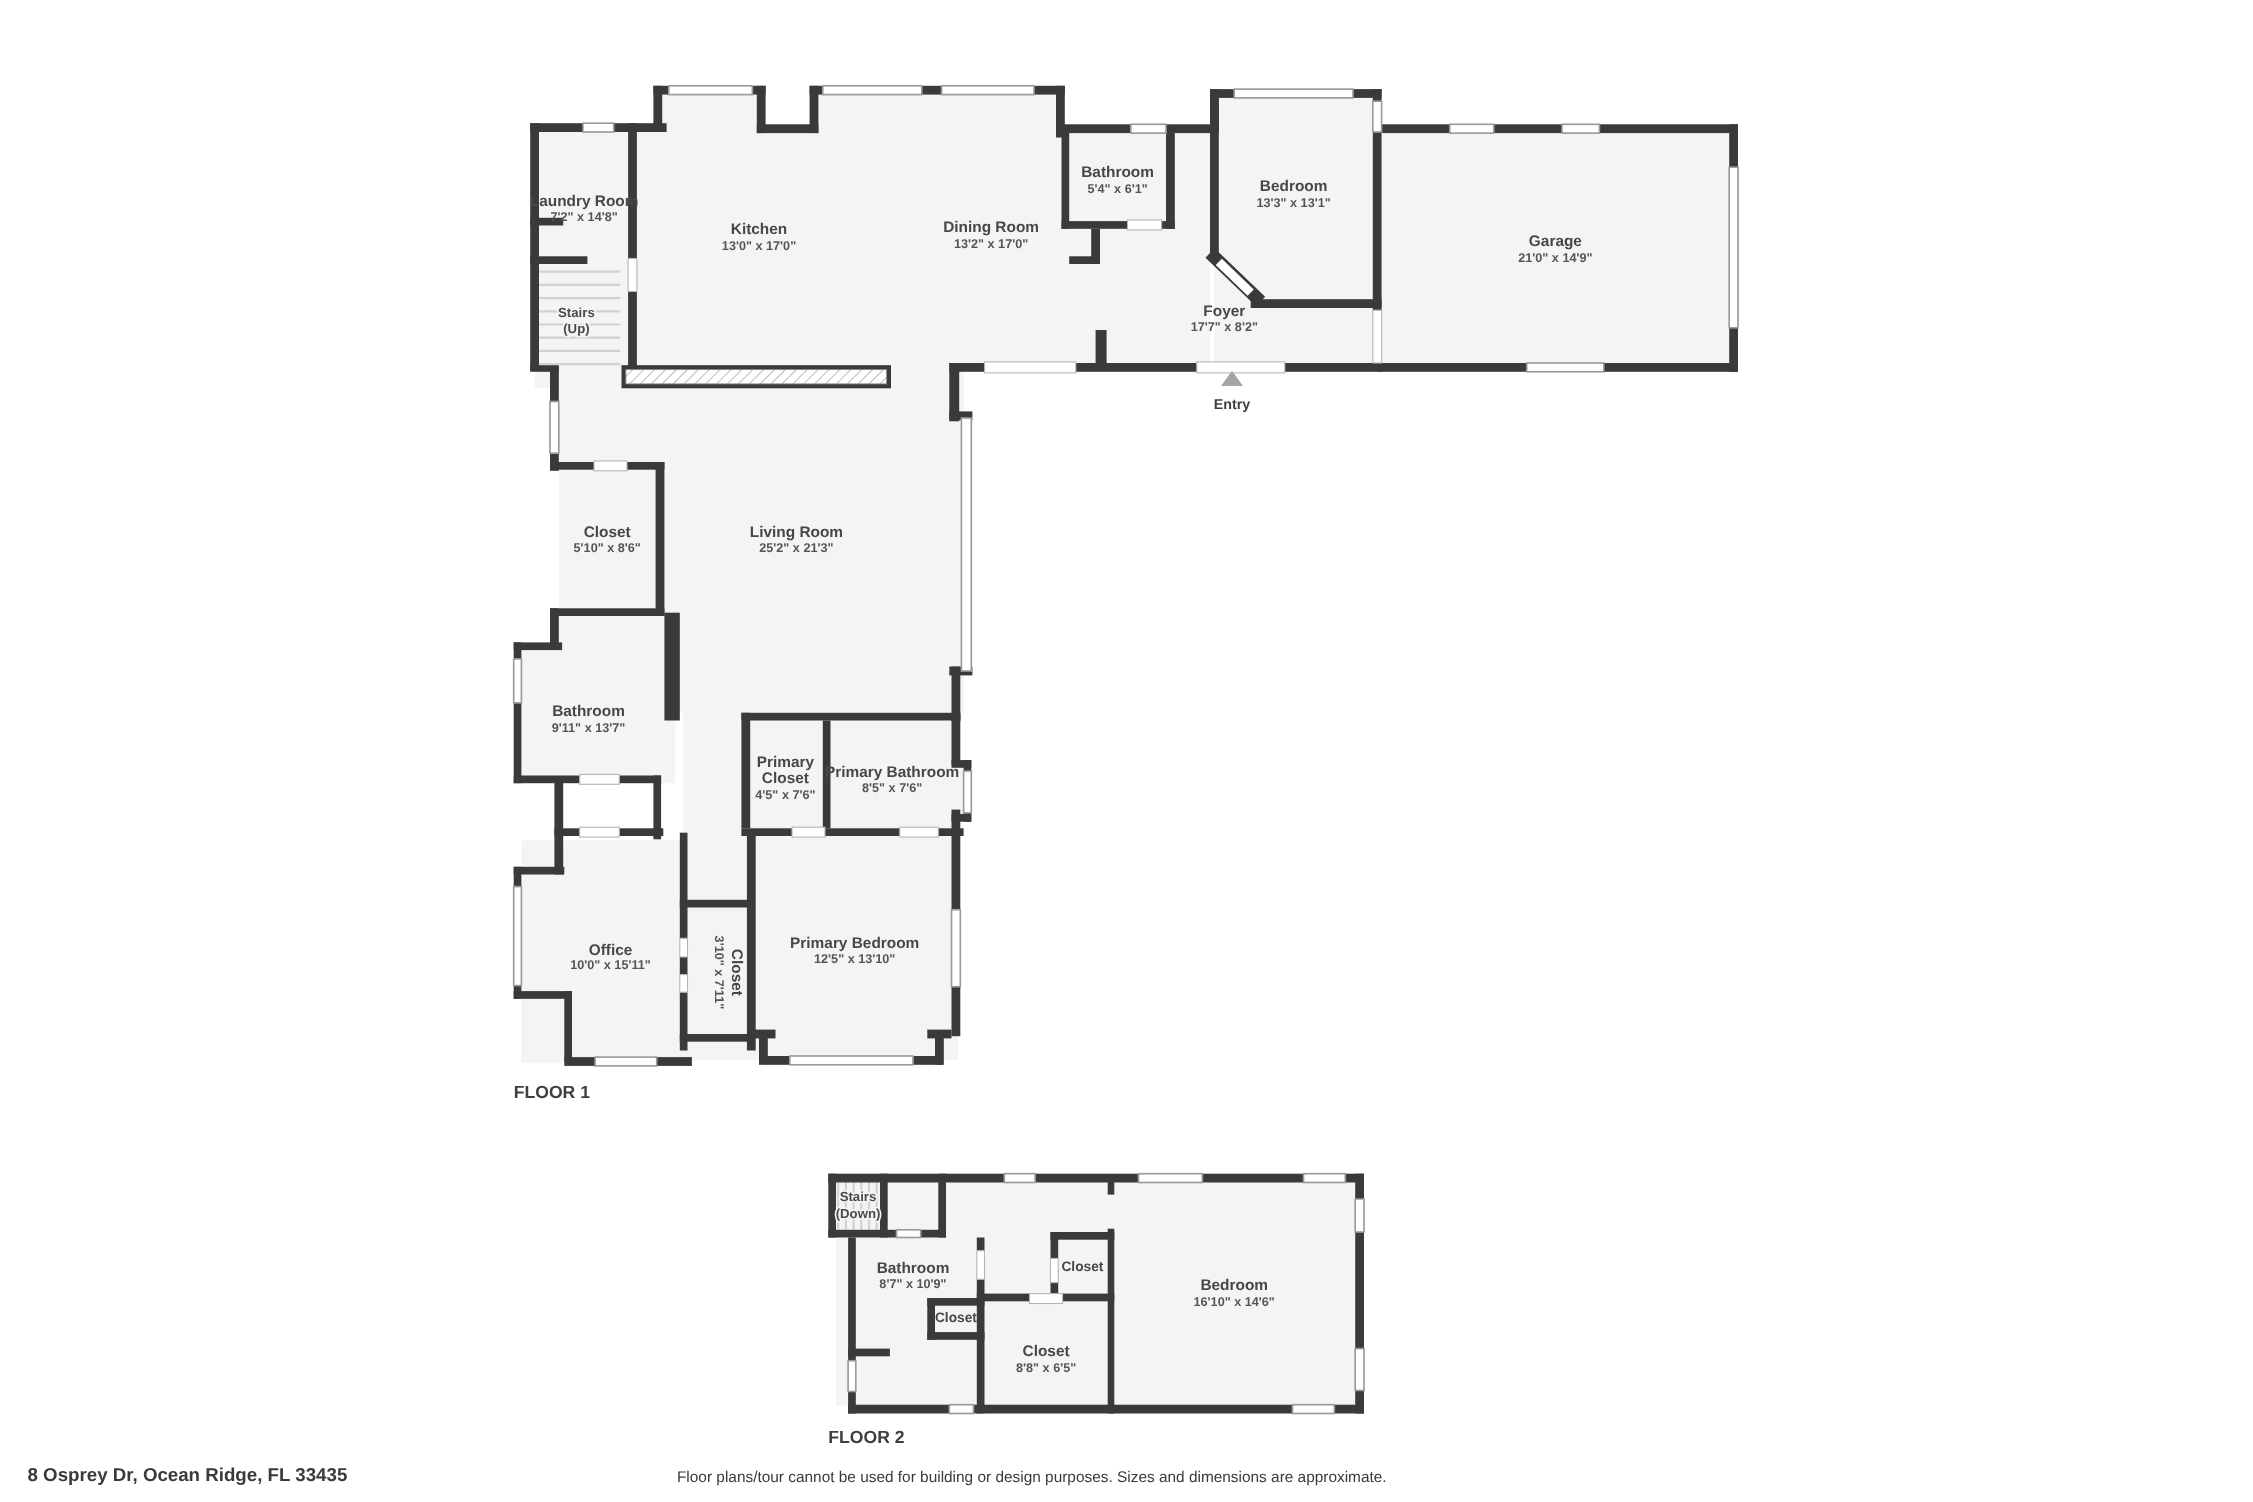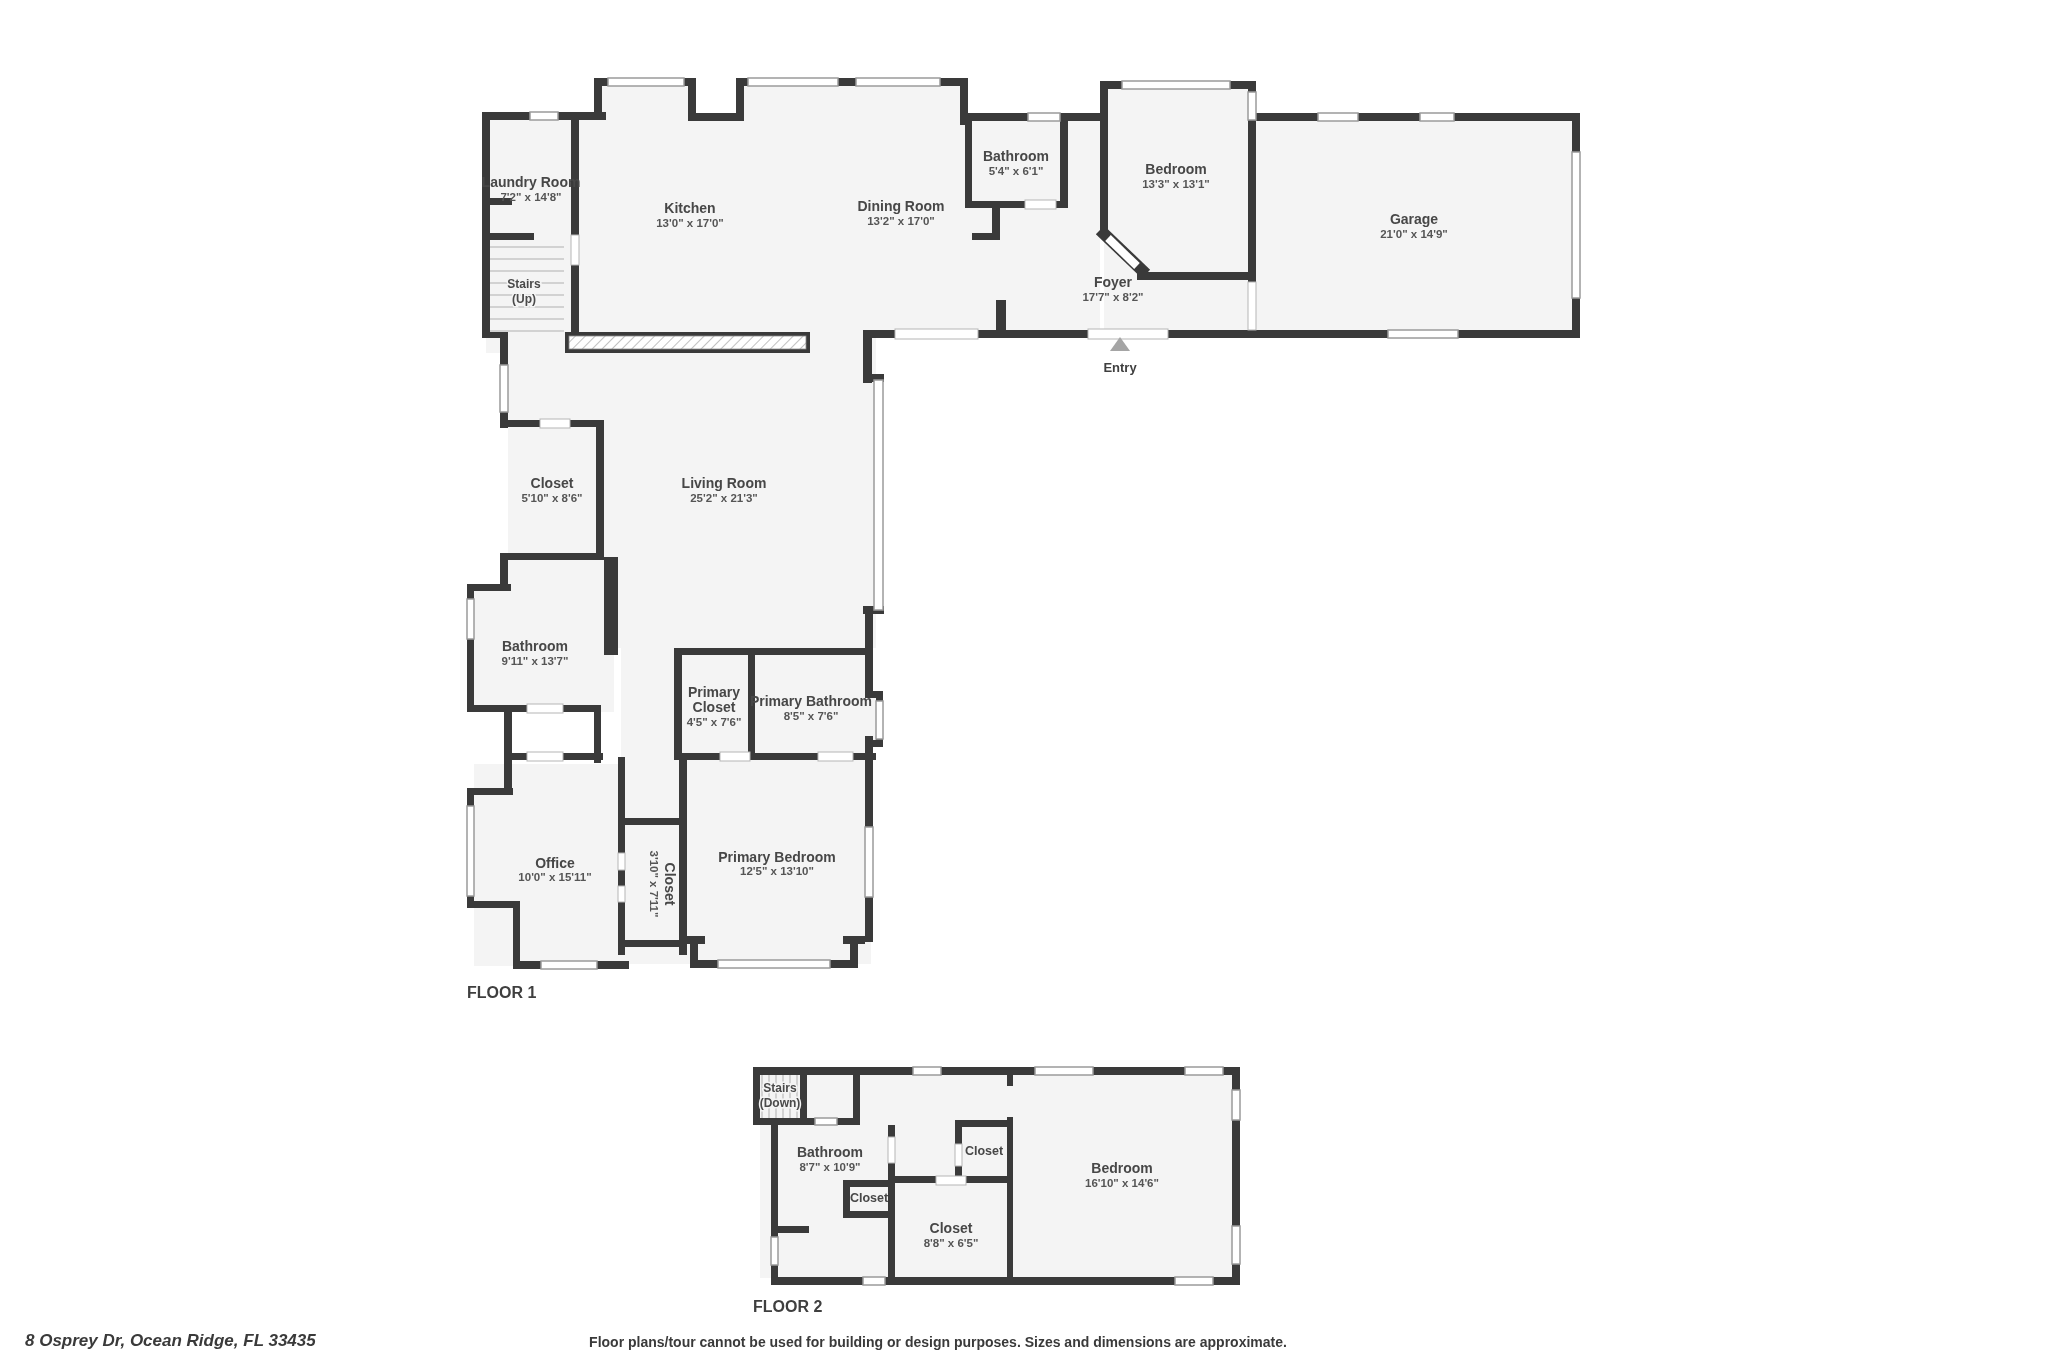--- a/index.html
+++ b/index.html
@@ -11,22 +11,22 @@
   .stairs-label{font-size:12px;font-weight:700;fill:#4a4a4a;paint-order:stroke;stroke:#f4f4f4;stroke-width:3px;}
   .floor-label{font-size:16px;font-weight:700;fill:#3f3f3f;}
   .entry-label{font-size:13px;font-weight:700;fill:#3f3f3f;}
   text{text-anchor:middle;}
   text.left{text-anchor:start;}
   .wall{fill:#3a3a3a;}
   .floor{fill:#f4f4f4;}
   .win{fill:#ffffff;stroke:#9b9b9b;stroke-width:1.5;}
   .door{fill:#ffffff;stroke:#b5b5b5;stroke-width:1;}
   .tread{stroke:#d2d2d2;stroke-width:2;}
-  .footer-address{position:absolute;left:25px;top:1331px;font-size:17px;font-weight:700;color:#3a3a3a;font-style:italic;}
-  .footer-disclaimer{position:absolute;left:938px;top:1334px;transform:translateX(-50%);font-size:14px;font-weight:700;color:#3a3a3a;white-space:nowrap;}
+  .footer-address{position:absolute;left:25px;top:1331px;font-size:17px;font-weight:700;color:#3a3a3a;}
+  .footer-disclaimer{position:absolute;left:938px;top:1334px;transform:translateX(-50%);font-size:14px;font-weight:400;color:#3a3a3a;white-space:nowrap;}
 </style>
 </head>
 <body>
 
 <svg id="plan" width="2048" height="1365" viewBox="0 0 2048 1365" xmlns="http://www.w3.org/2000/svg">
   <defs>
     <pattern id="hatch" width="7" height="7" patternTransform="rotate(45)" patternUnits="userSpaceOnUse">
       <rect width="7" height="7" fill="#ffffff"></rect>
       <line x1="0" y1="0" x2="0" y2="7" stroke="#adadad" stroke-width="1.5"></line>
     </pattern>

